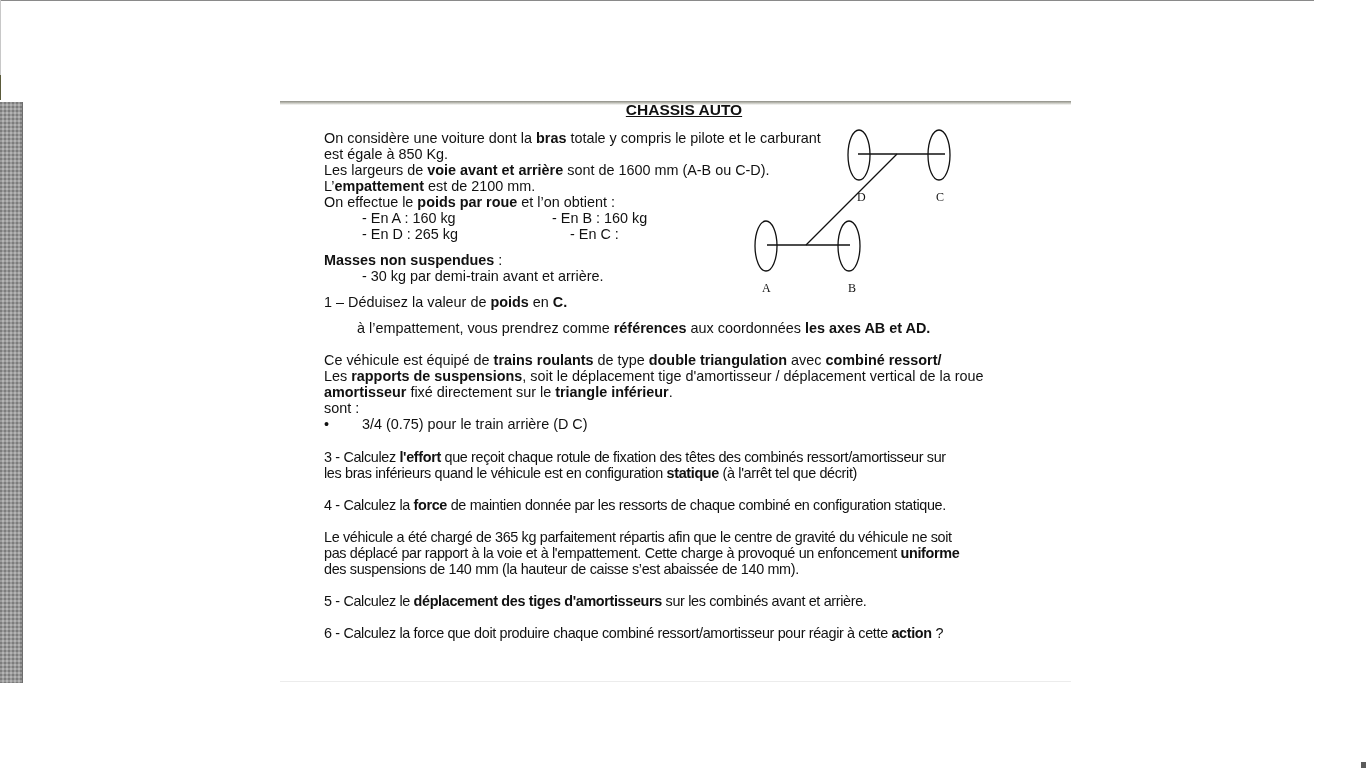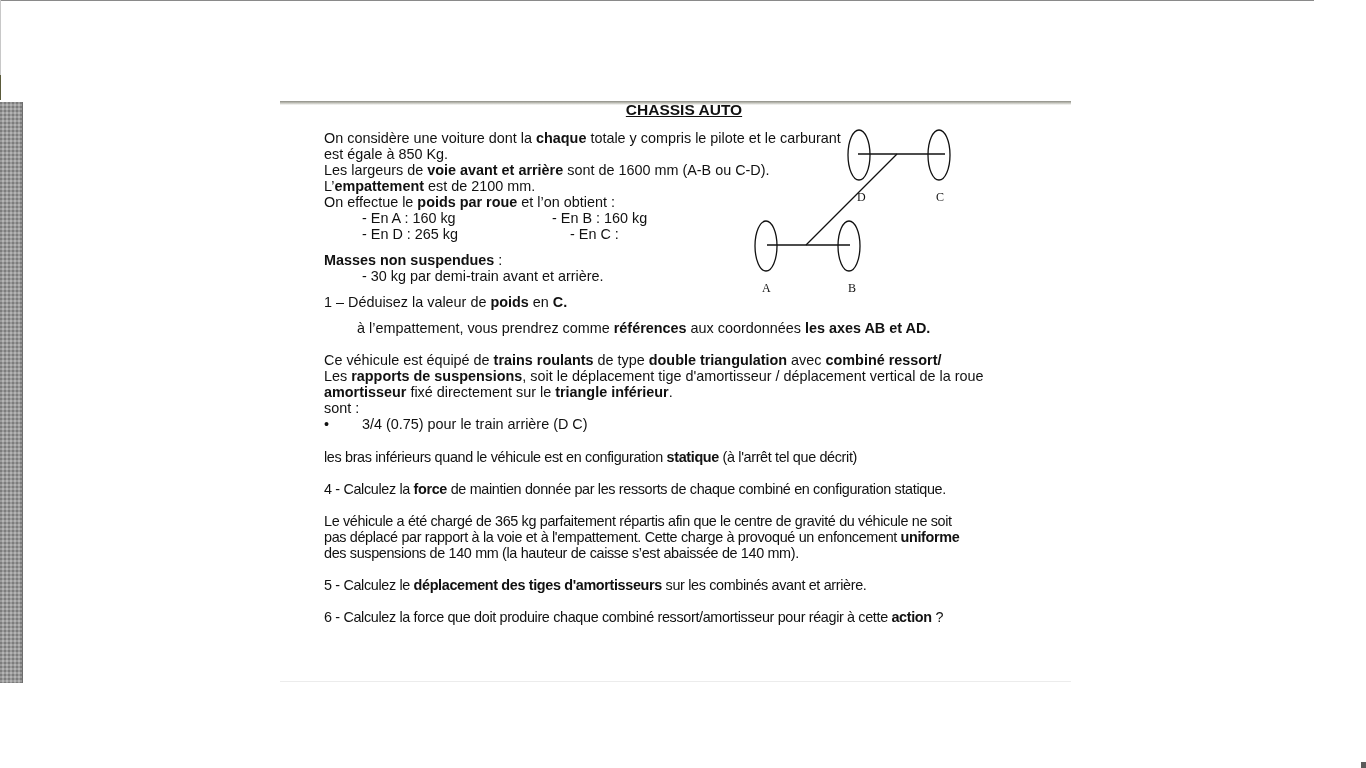--- a/index.html
+++ b/index.html
@@ -74,21 +74,21 @@
 
 <div class="page">
   <div class="page-top-shadow"></div>
   <div class="page-bottom-line"></div>
 </div>
 
 <div class="content">
   <div class="title">CHASSIS AUTO</div>
   <div class="gap-s"></div>
 
-  <div class="line"><span>On considère une voiture dont la </span><b>chaque</b><span> totale y compris le pilote et le carburant</span></div>
+  <div class="line"><span>On considère une voiture dont la </span><b>bras</b><span> totale y compris le pilote et le carburant</span></div>
   <div class="line">est égale à 850 Kg.</div>
   <div class="line"><span>Les largeurs de </span><b>voie avant et arrière</b><span> sont de 1600 mm (A-B ou C-D).</span></div>
   <div class="line"><span>L’</span><b>empattement</b><span> est de 2100 mm.</span></div>
   <div class="line"><span>On effectue le </span><b>poids par roue</b><span> et l’on obtient :</span></div>
   <div class="line indent"><span class="tab-col" style="width:190px">- En A : 160 kg</span><span>- En B : 160 kg</span></div>
   <div class="line indent"><span class="tab-col" style="width:208px">- En D : 265 kg</span><span>- En C :</span></div>
   <div class="gap-m"></div>
 
   <div class="line"><b>Masses non suspendues</b><span> :</span></div>
   <div class="line indent">- 30 kg par demi-train avant et arrière.</div>
@@ -100,20 +100,21 @@
   <div class="line indent2"><span>à l’empattement, vous prendrez comme </span><b>références</b><span> aux coordonnées </span><b>les axes  AB et AD.</b></div>
   <div class="gap-l"></div>
 
   <div class="line"><span> Ce véhicule est équipé de </span><b>trains roulants</b><span> de type </span><b>double triangulation</b><span> avec </span><b>combiné ressort/</b></div>
   <div class="line"><span>Les </span><b>rapports de suspensions</b><span>, soit le déplacement tige d'amortisseur / déplacement vertical de la roue</span></div>
   <div class="line"><b>amortisseur</b><span> fixé directement sur le </span><b>triangle inférieur</b><span>.</span></div>
   <div class="line">sont :</div>
   <div class="line" style="height:17px"><span class="bullet">•</span><span>3/4 (0.75) pour le train arrière (D C)</span></div>
   <div class="gap-l"></div>
 
+  <div class="line narrow"><span>3 - Calculez </span><b>l'effort</b><span> que reçoit chaque rotule de fixation des têtes des combinés ressort/amortisseur sur</span></div>
   <div class="line narrow"><span>les bras inférieurs quand le véhicule est en configuration </span><b>statique</b><span> (à l'arrêt tel que décrit)</span></div>
   <div class="gap-l"></div>
 
   <div class="line narrow"><span>4 - Calculez la </span><b>force</b><span> de maintien donnée par les ressorts de chaque combiné en configuration statique.</span></div>
   <div class="gap-l"></div>
 
   <div class="line narrow">Le véhicule a été chargé de 365 kg parfaitement répartis afin que le centre de gravité du véhicule ne soit</div>
   <div class="line narrow"><span>pas déplacé par rapport à la voie et à l'empattement. Cette charge à provoqué un enfoncement </span><b>uniforme</b></div>
   <div class="line narrow">des suspensions de 140 mm (la hauteur de caisse s’est abaissée de 140 mm).</div>
   <div class="gap-l"></div>

